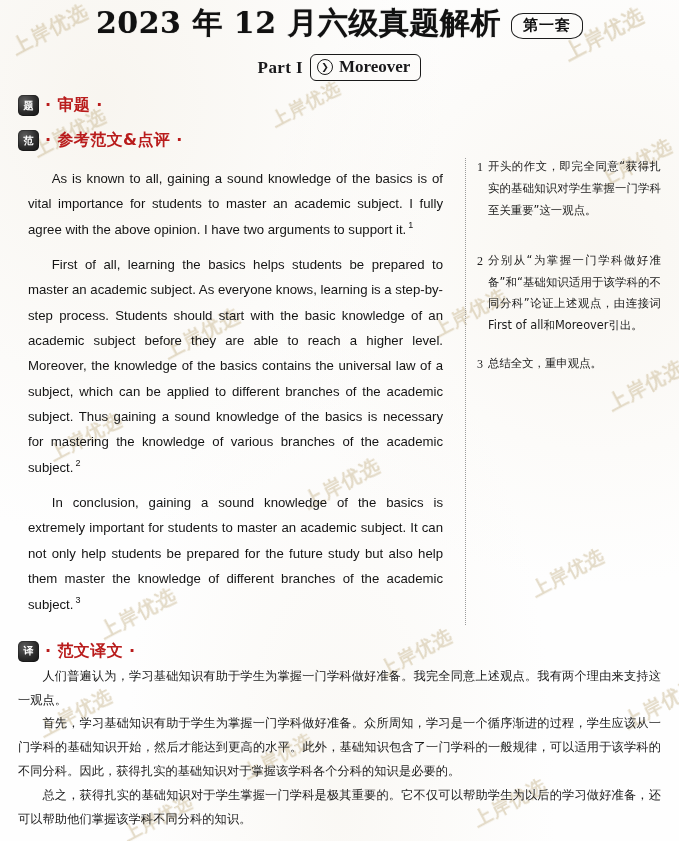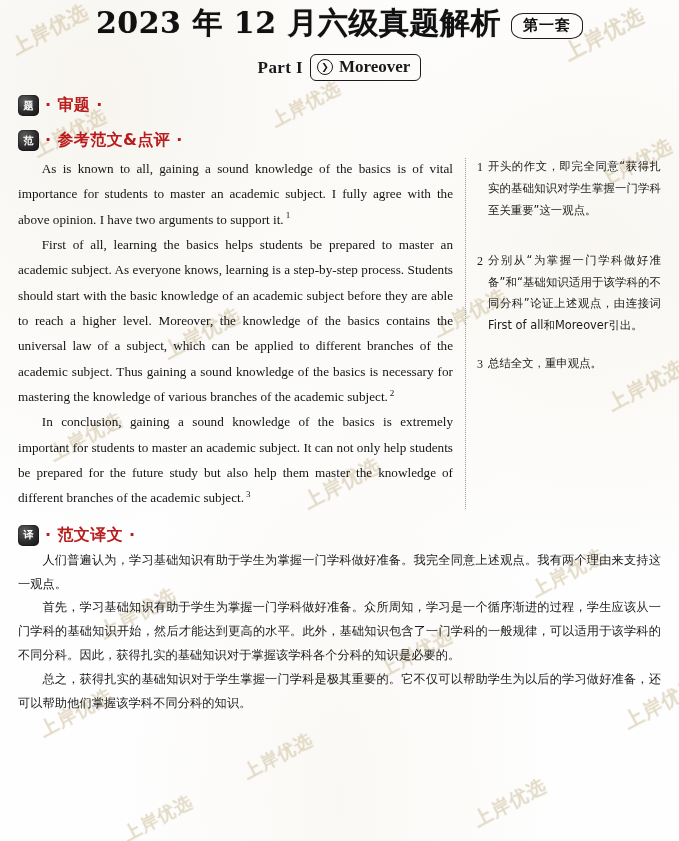--- a/index.html
+++ b/index.html
@@ -176,26 +176,26 @@
     border-left: 1.2px dotted #9b9b9b;
     margin: 2px 0 2px 0;
     flex: 0 0 auto;
   }
   .notes-col {
     flex: 1 1 auto;
     padding-left: 11px;
     box-sizing: border-box;
   }
   .en-p {
-    font-family: Liberation Serif, serif;
+    font-family: Liberation Sans, sans-serif;
     font-size: 13.2px;
     line-height: 1.92;
     text-align: justify;
     text-indent: 1.8em;
-    margin: 0;
+    margin: 10px;
     color: #141414;
   }
   .en-p sup {
     font-size: 9px;
     padding-left: 2px;
     vertical-align: super;
   }
 
   .note-item {
     display: flex;

